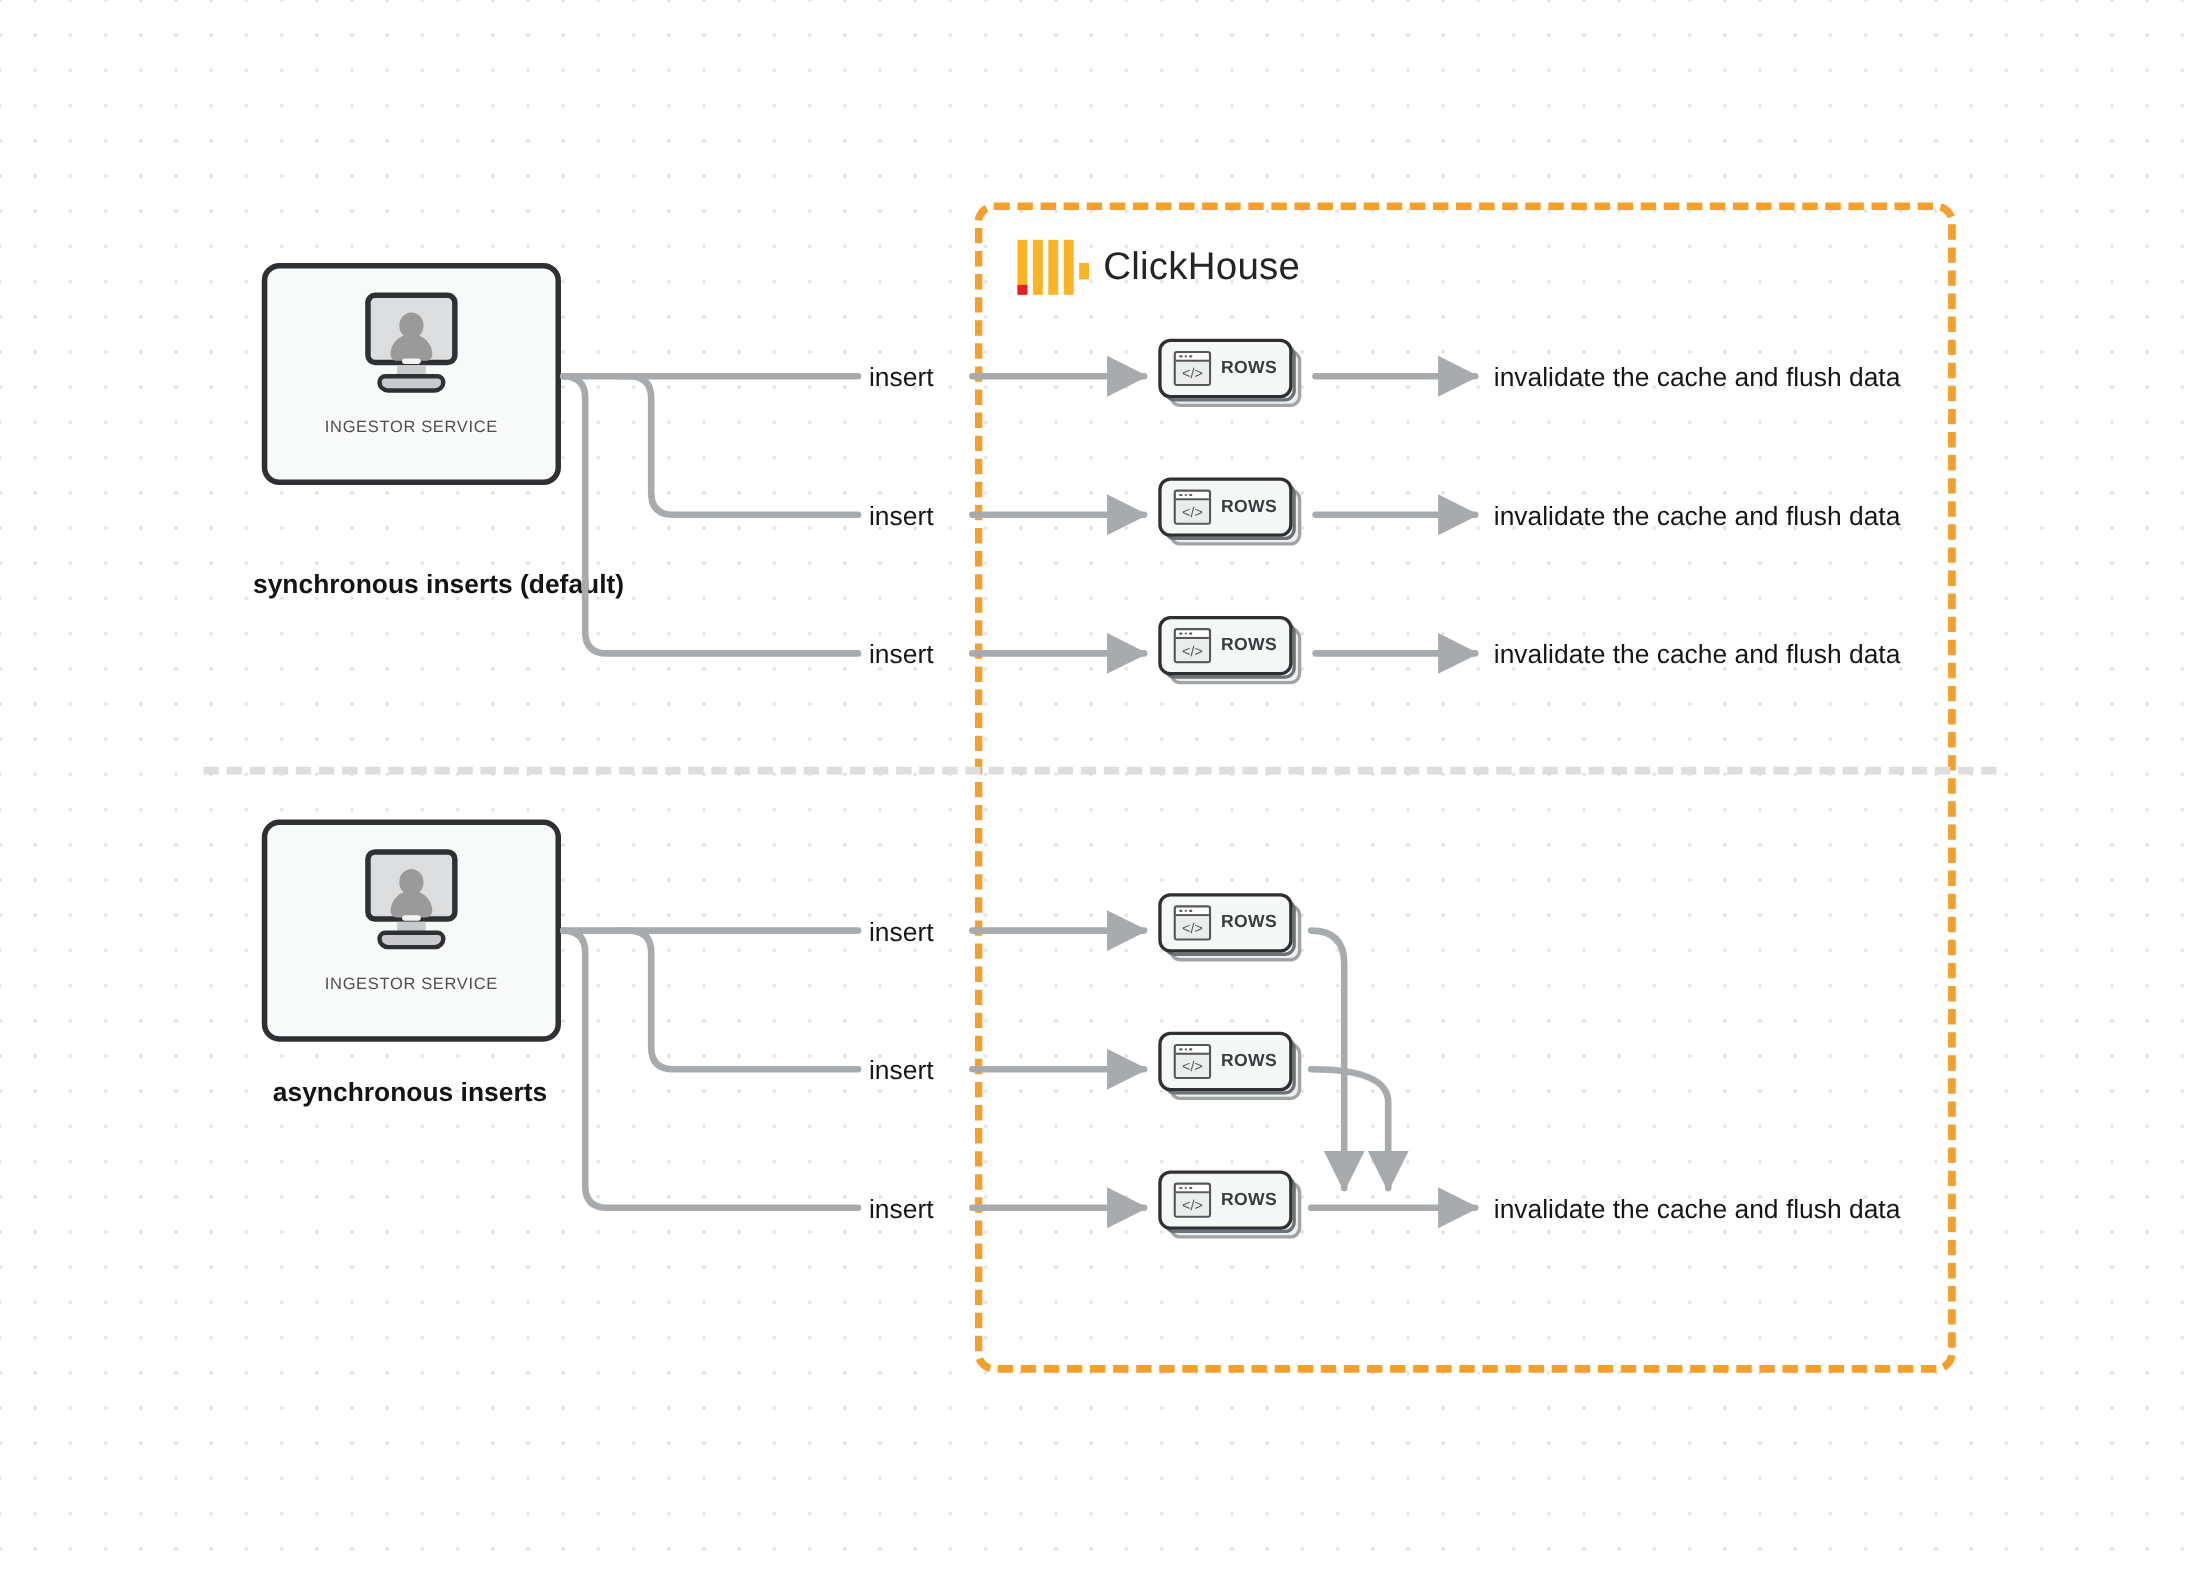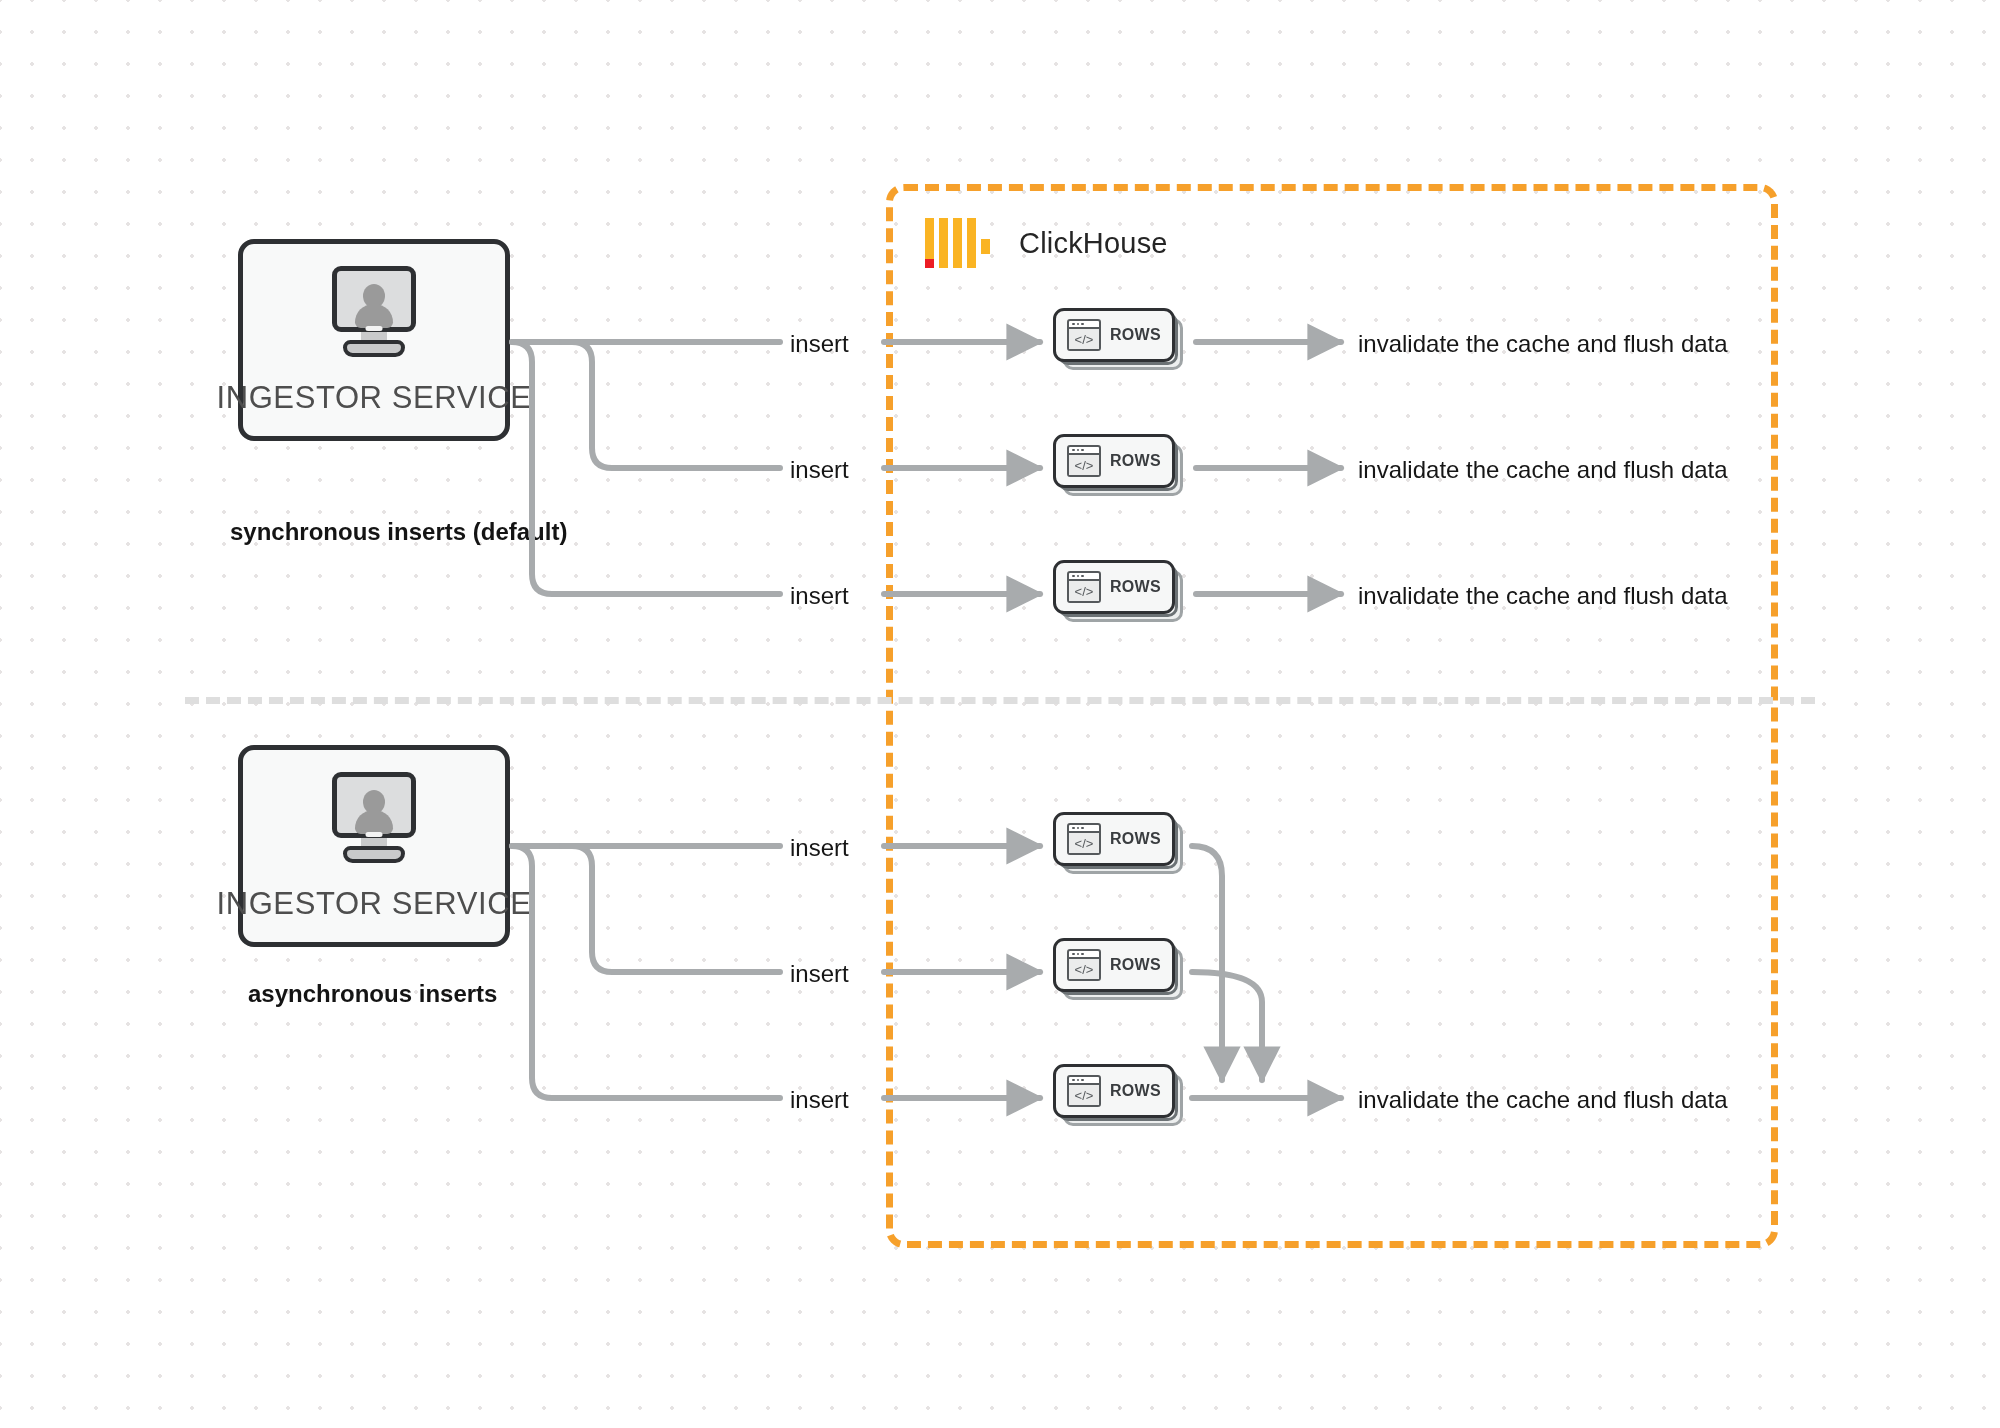--- a/index.html
+++ b/index.html
@@ -64,25 +64,24 @@
   }
   .ch-stub {
     position: absolute;
     left: 56px;
     top: 21px;
     width: 9px;
     height: 15px;
     background: #FAB423;
   }
   #ch-title {
-    font-size: 29px;
+    font-size: 35px;
     color: #252525;
     letter-spacing: 0.2px;
     white-space: nowrap;
-    margin-left: 16px;
   }
 
   
   #section-divider {
     position: absolute;
     left: 185px;
     top: 697px;
     width: 1630px;
     height: 0;
     border-top: 7px dashed #dedede;
@@ -169,21 +168,21 @@
     top: 60px;
     transform: translateX(-50%);
     width: 17px;
     height: 5px;
     background: #F3F3F3;
     border-radius: 3px;
     z-index: 3;
   }
   .ingestor-label {
     margin-top: 22px;
-    font-size: 31px;
+    font-size: 15px;
     color: #4E4E4E;
     letter-spacing: 0.6px;
     white-space: nowrap;
   }
 
   
   .caption {
     position: absolute;
     font-size: 24px;
     font-weight: bold;

